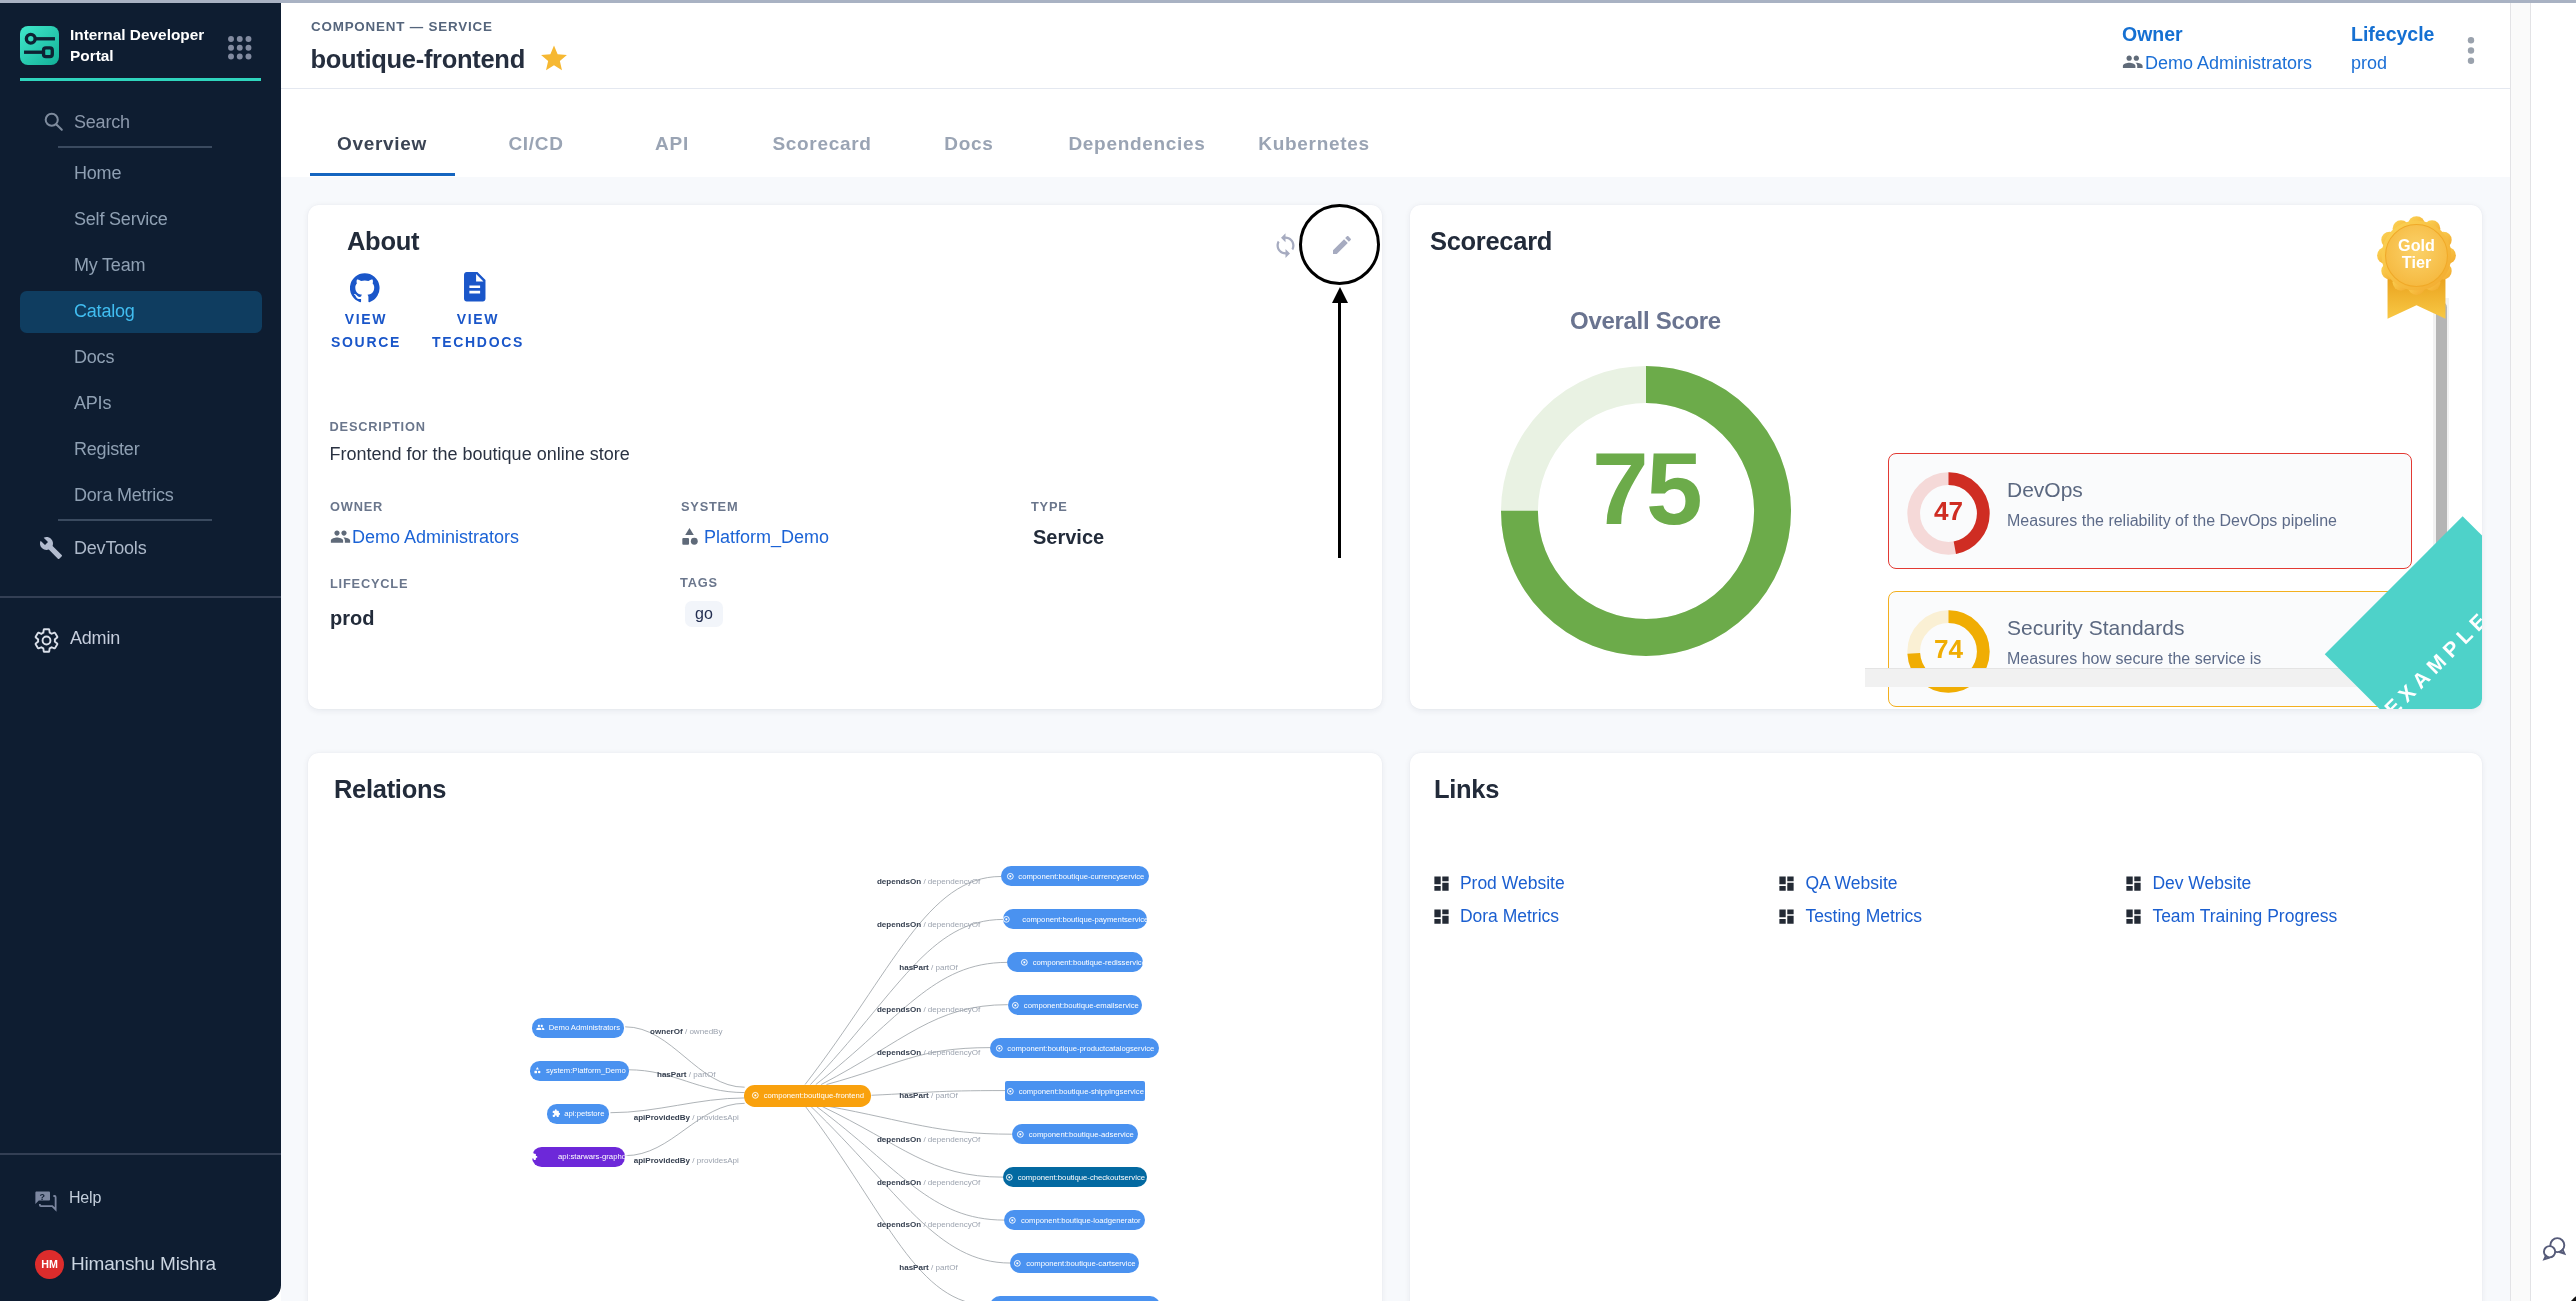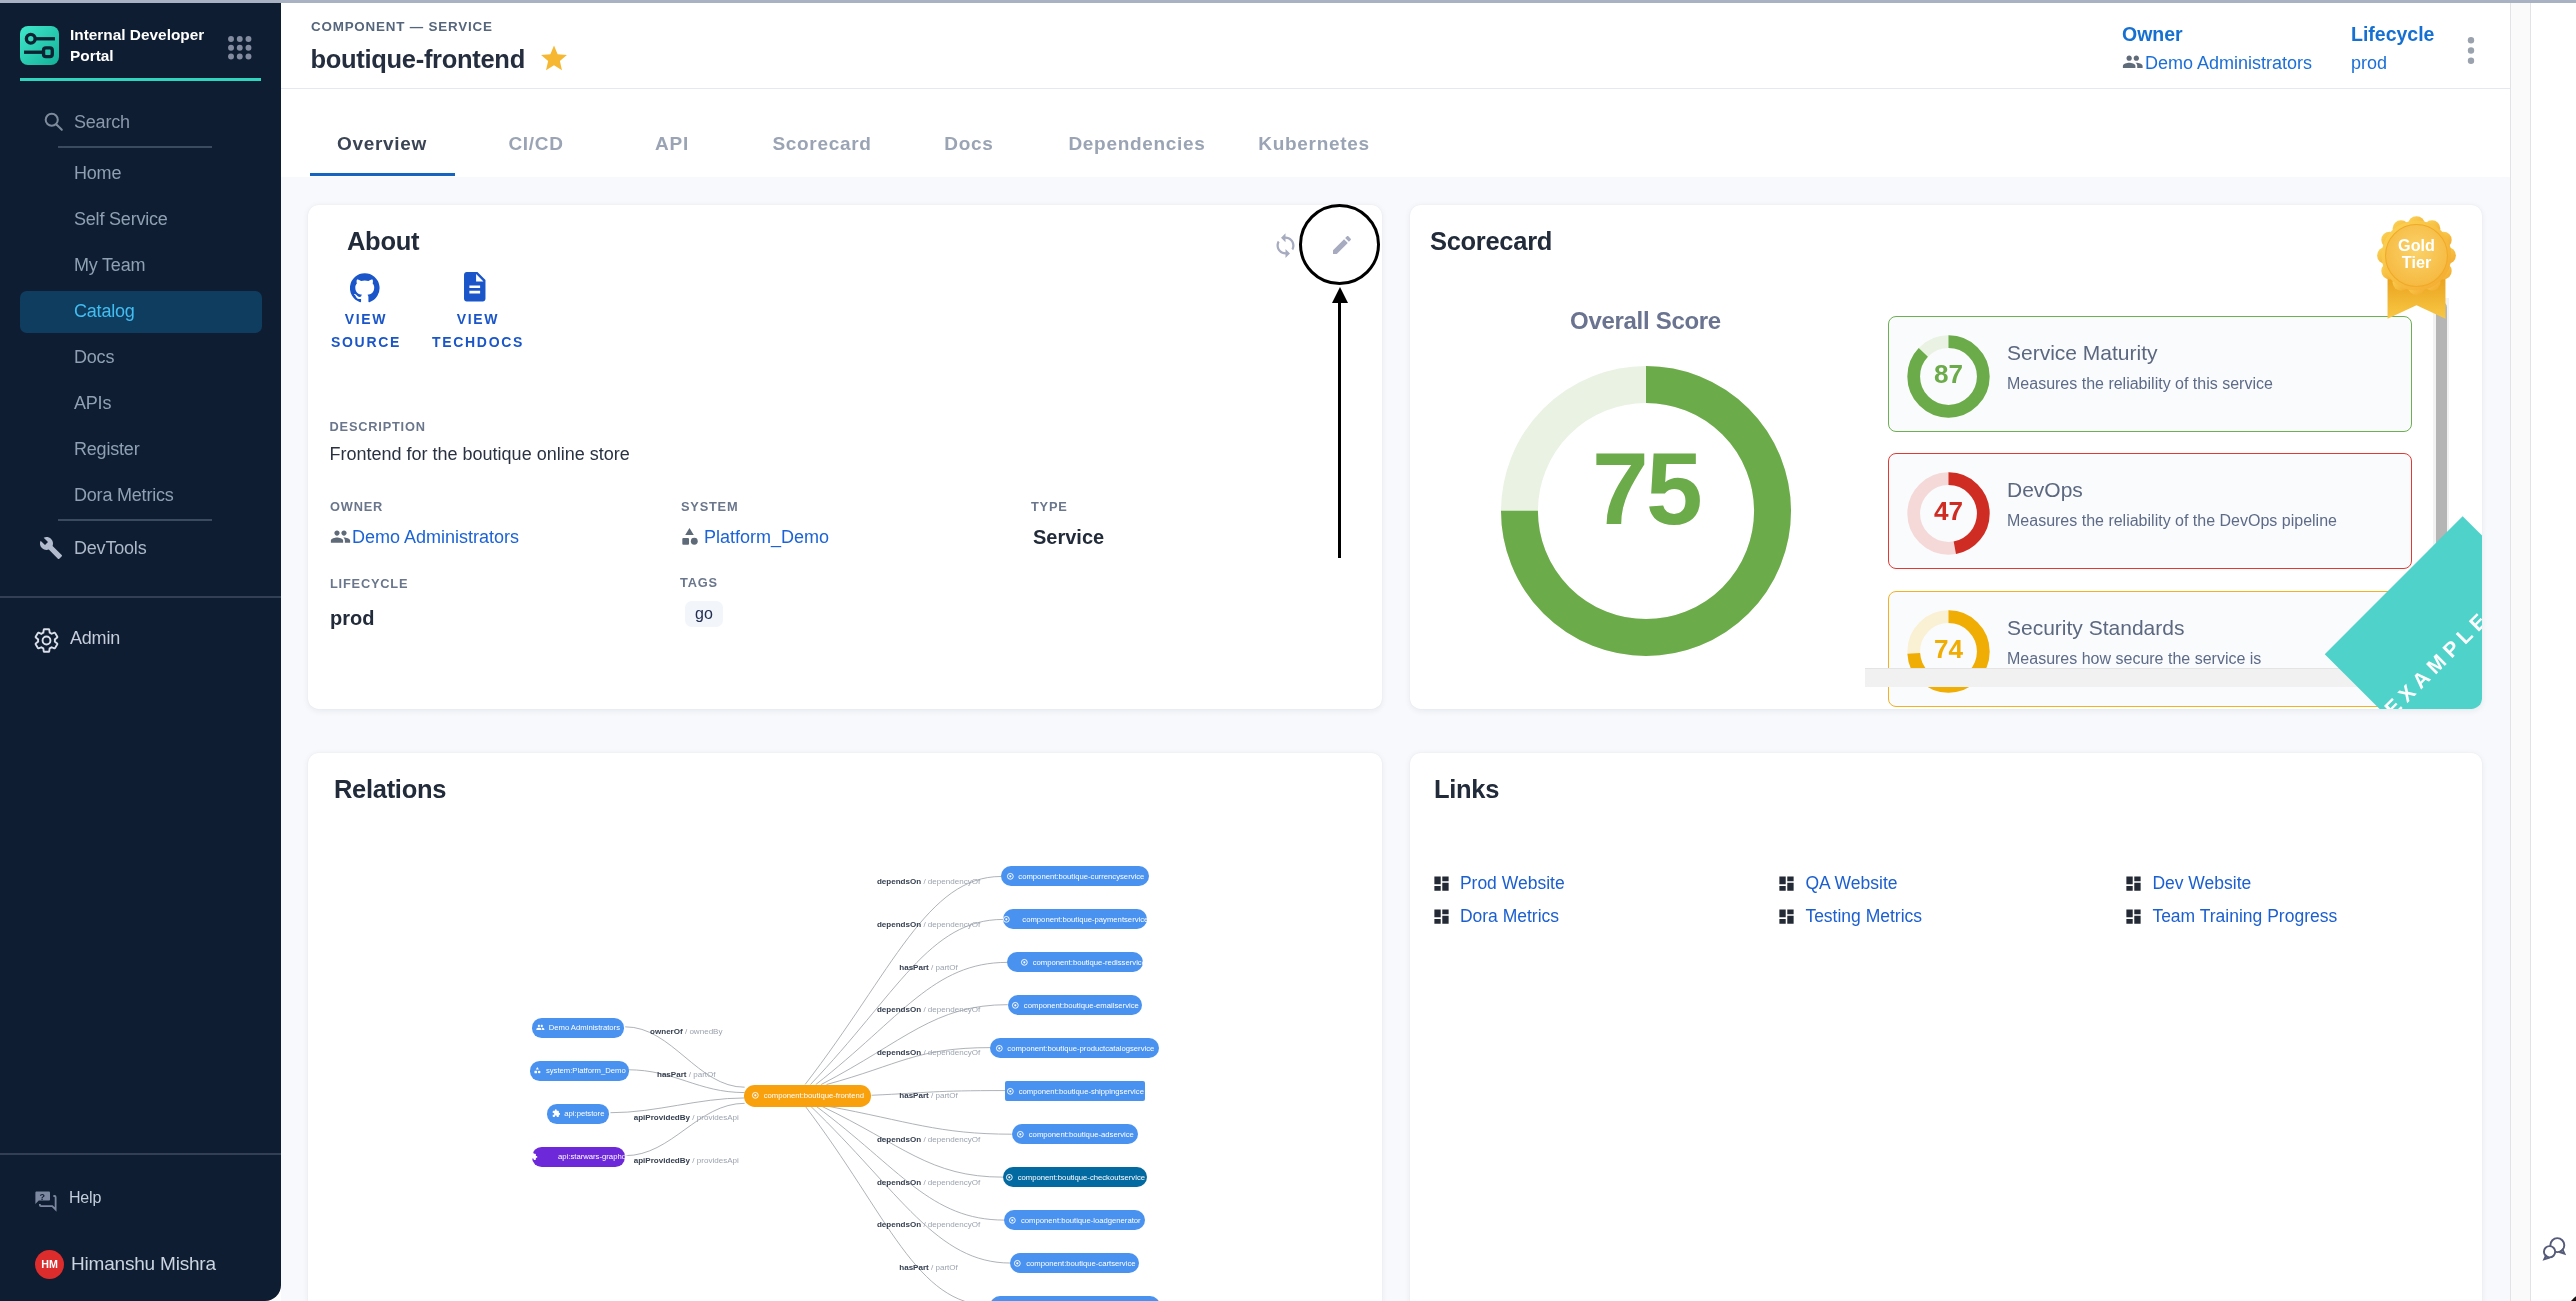--- a/index.html
+++ b/index.html
@@ -170,29 +170,20 @@
 
 <div class="card" style="left:1410px; top:205px; width:1072px; height:504px; overflow:hidden;">
   <div class="cardtitle" style="left:20px; top:22px;">Scorecard</div>
   <div class="abs" style="left:81px; top:102px; width:309px; text-align:center; font-size:24px; font-weight:bold; color:#6a7490; letter-spacing:-0.3px;">Overall Score</div>
   <svg class="abs" style="left:91px; top:161px;" width="290" height="290" viewBox="0 0 432 432">
     <circle cx="216" cy="216" r="188.5" fill="none" stroke="#e9f2e3" stroke-width="55"></circle>
     <circle cx="216" cy="216" r="188.5" fill="none" stroke="#6cab4a" stroke-width="55" stroke-dasharray="888.3 1184.4" transform="rotate(-90 216 216)"></circle>
     <text x="216" y="236" text-anchor="middle" font-size="152" font-weight="bold" fill="#6cab4a" font-family="Liberation Sans" letter-spacing="-4">75</text>
   </svg>
 
-  <div class="abs" style="left:478px; top:111px; width:524px; height:116px; background:#fafbfc; border:1.3px solid #6cb052; border-radius:8px;">
-    <svg class="abs" style="left:18px; top:18px;" width="83" height="83" viewBox="0 0 124 124">
-      <circle cx="62" cy="62" r="52" fill="none" stroke="#e9f2e3" stroke-width="19"></circle>
-      <circle cx="62" cy="62" r="52" fill="none" stroke="#6cab4a" stroke-width="19" stroke-dasharray="284.2 326.7" transform="rotate(-90 62 62)"></circle>
-      <text x="62" y="72" text-anchor="middle" font-size="39" font-weight="bold" fill="#6cab4a" font-family="Liberation Sans">87</text>
-    </svg>
-    <div class="abs" style="left:118px; top:24px; font-size:21px; color:#5b6880; white-space:nowrap;">Service Maturity</div>
-    <div class="abs" style="left:118px; top:58px; font-size:16px; color:#5d6b89; white-space:nowrap;">Measures the reliability of this service</div>
-  </div>
 
   <div class="abs" style="left:478px; top:248px; width:524px; height:116px; background:#fafbfc; border:1.3px solid #e23a33; border-radius:8px;">
     <svg class="abs" style="left:18px; top:18px;" width="83" height="83" viewBox="0 0 124 124">
       <circle cx="62" cy="62" r="52" fill="none" stroke="#f5d9d8" stroke-width="19"></circle>
       <circle cx="62" cy="62" r="52" fill="none" stroke="#cf2d23" stroke-width="19" stroke-dasharray="153.6 326.7" transform="rotate(-90 62 62)"></circle>
       <text x="62" y="72" text-anchor="middle" font-size="39" font-weight="bold" fill="#cf2d23" font-family="Liberation Sans">47</text>
     </svg>
     <div class="abs" style="left:118px; top:24px; font-size:21px; color:#5b6880; white-space:nowrap;">DevOps</div>
     <div class="abs" style="left:118px; top:58px; font-size:16px; color:#5d6b89; white-space:nowrap;">Measures the reliability of the DevOps pipeline</div>
   </div>

